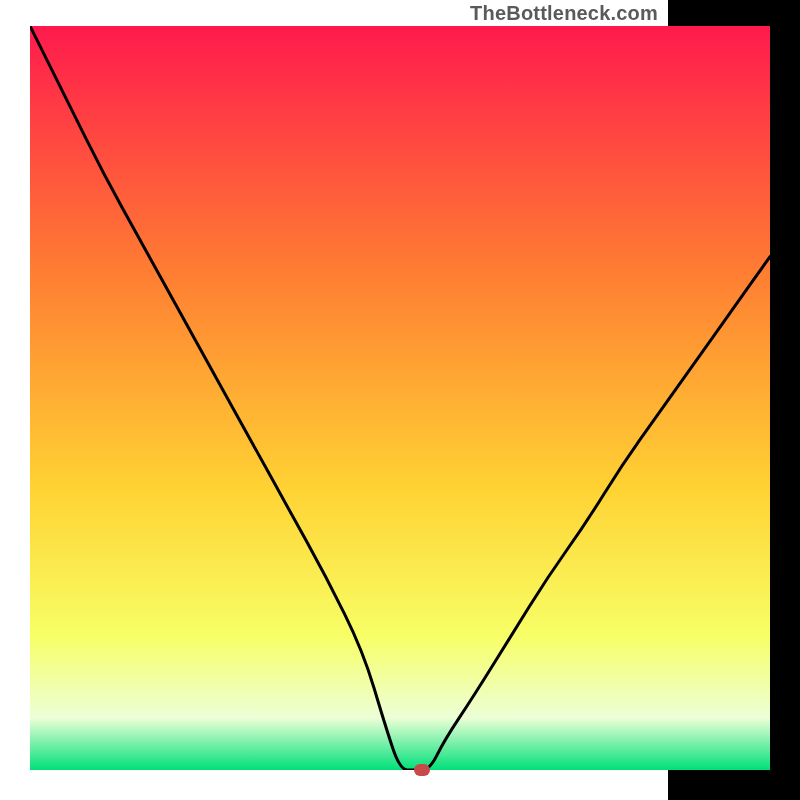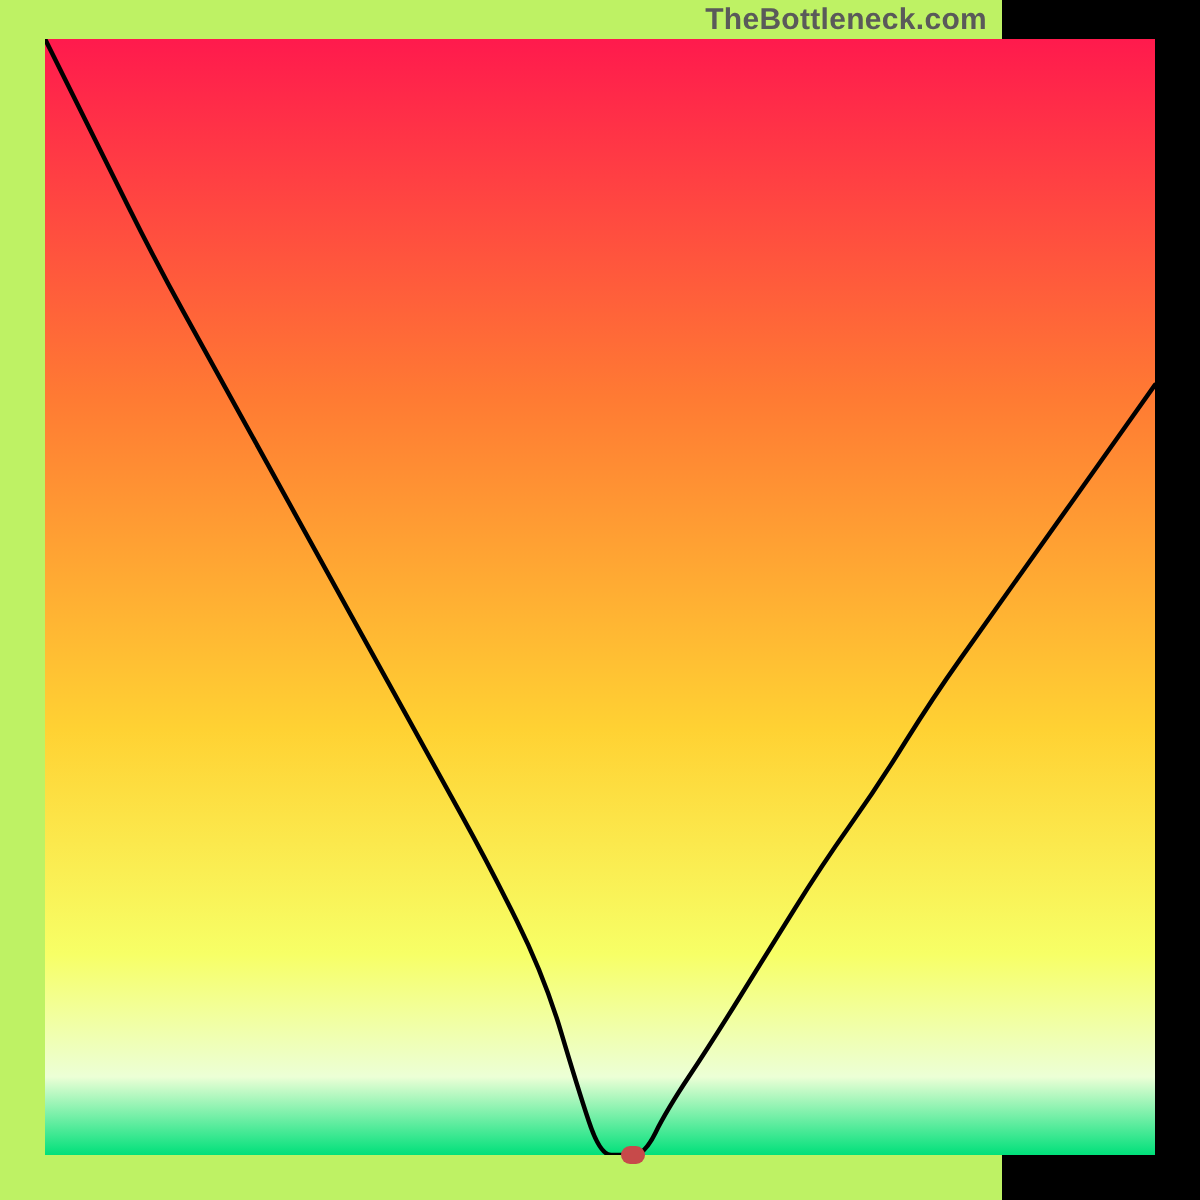--- a/index.html
+++ b/index.html
@@ -8,21 +8,21 @@
     width: 800px;
     height: 800px;
     background: #000;
     font-family: Arial, Helvetica, sans-serif;
     overflow: hidden;
   }
   .frame {
     position: relative;
     width: 668px;
     height: 800px;
-    background: #bef264;
+    background: #ffffff;
   }
   .watermark {
     position: absolute;
     top: 2px;
     right: 10px;
     color: #5a5a5a;
     font-size: 20px;
     font-weight: 600;
     letter-spacing: 0.2px;
     z-index: 5;

